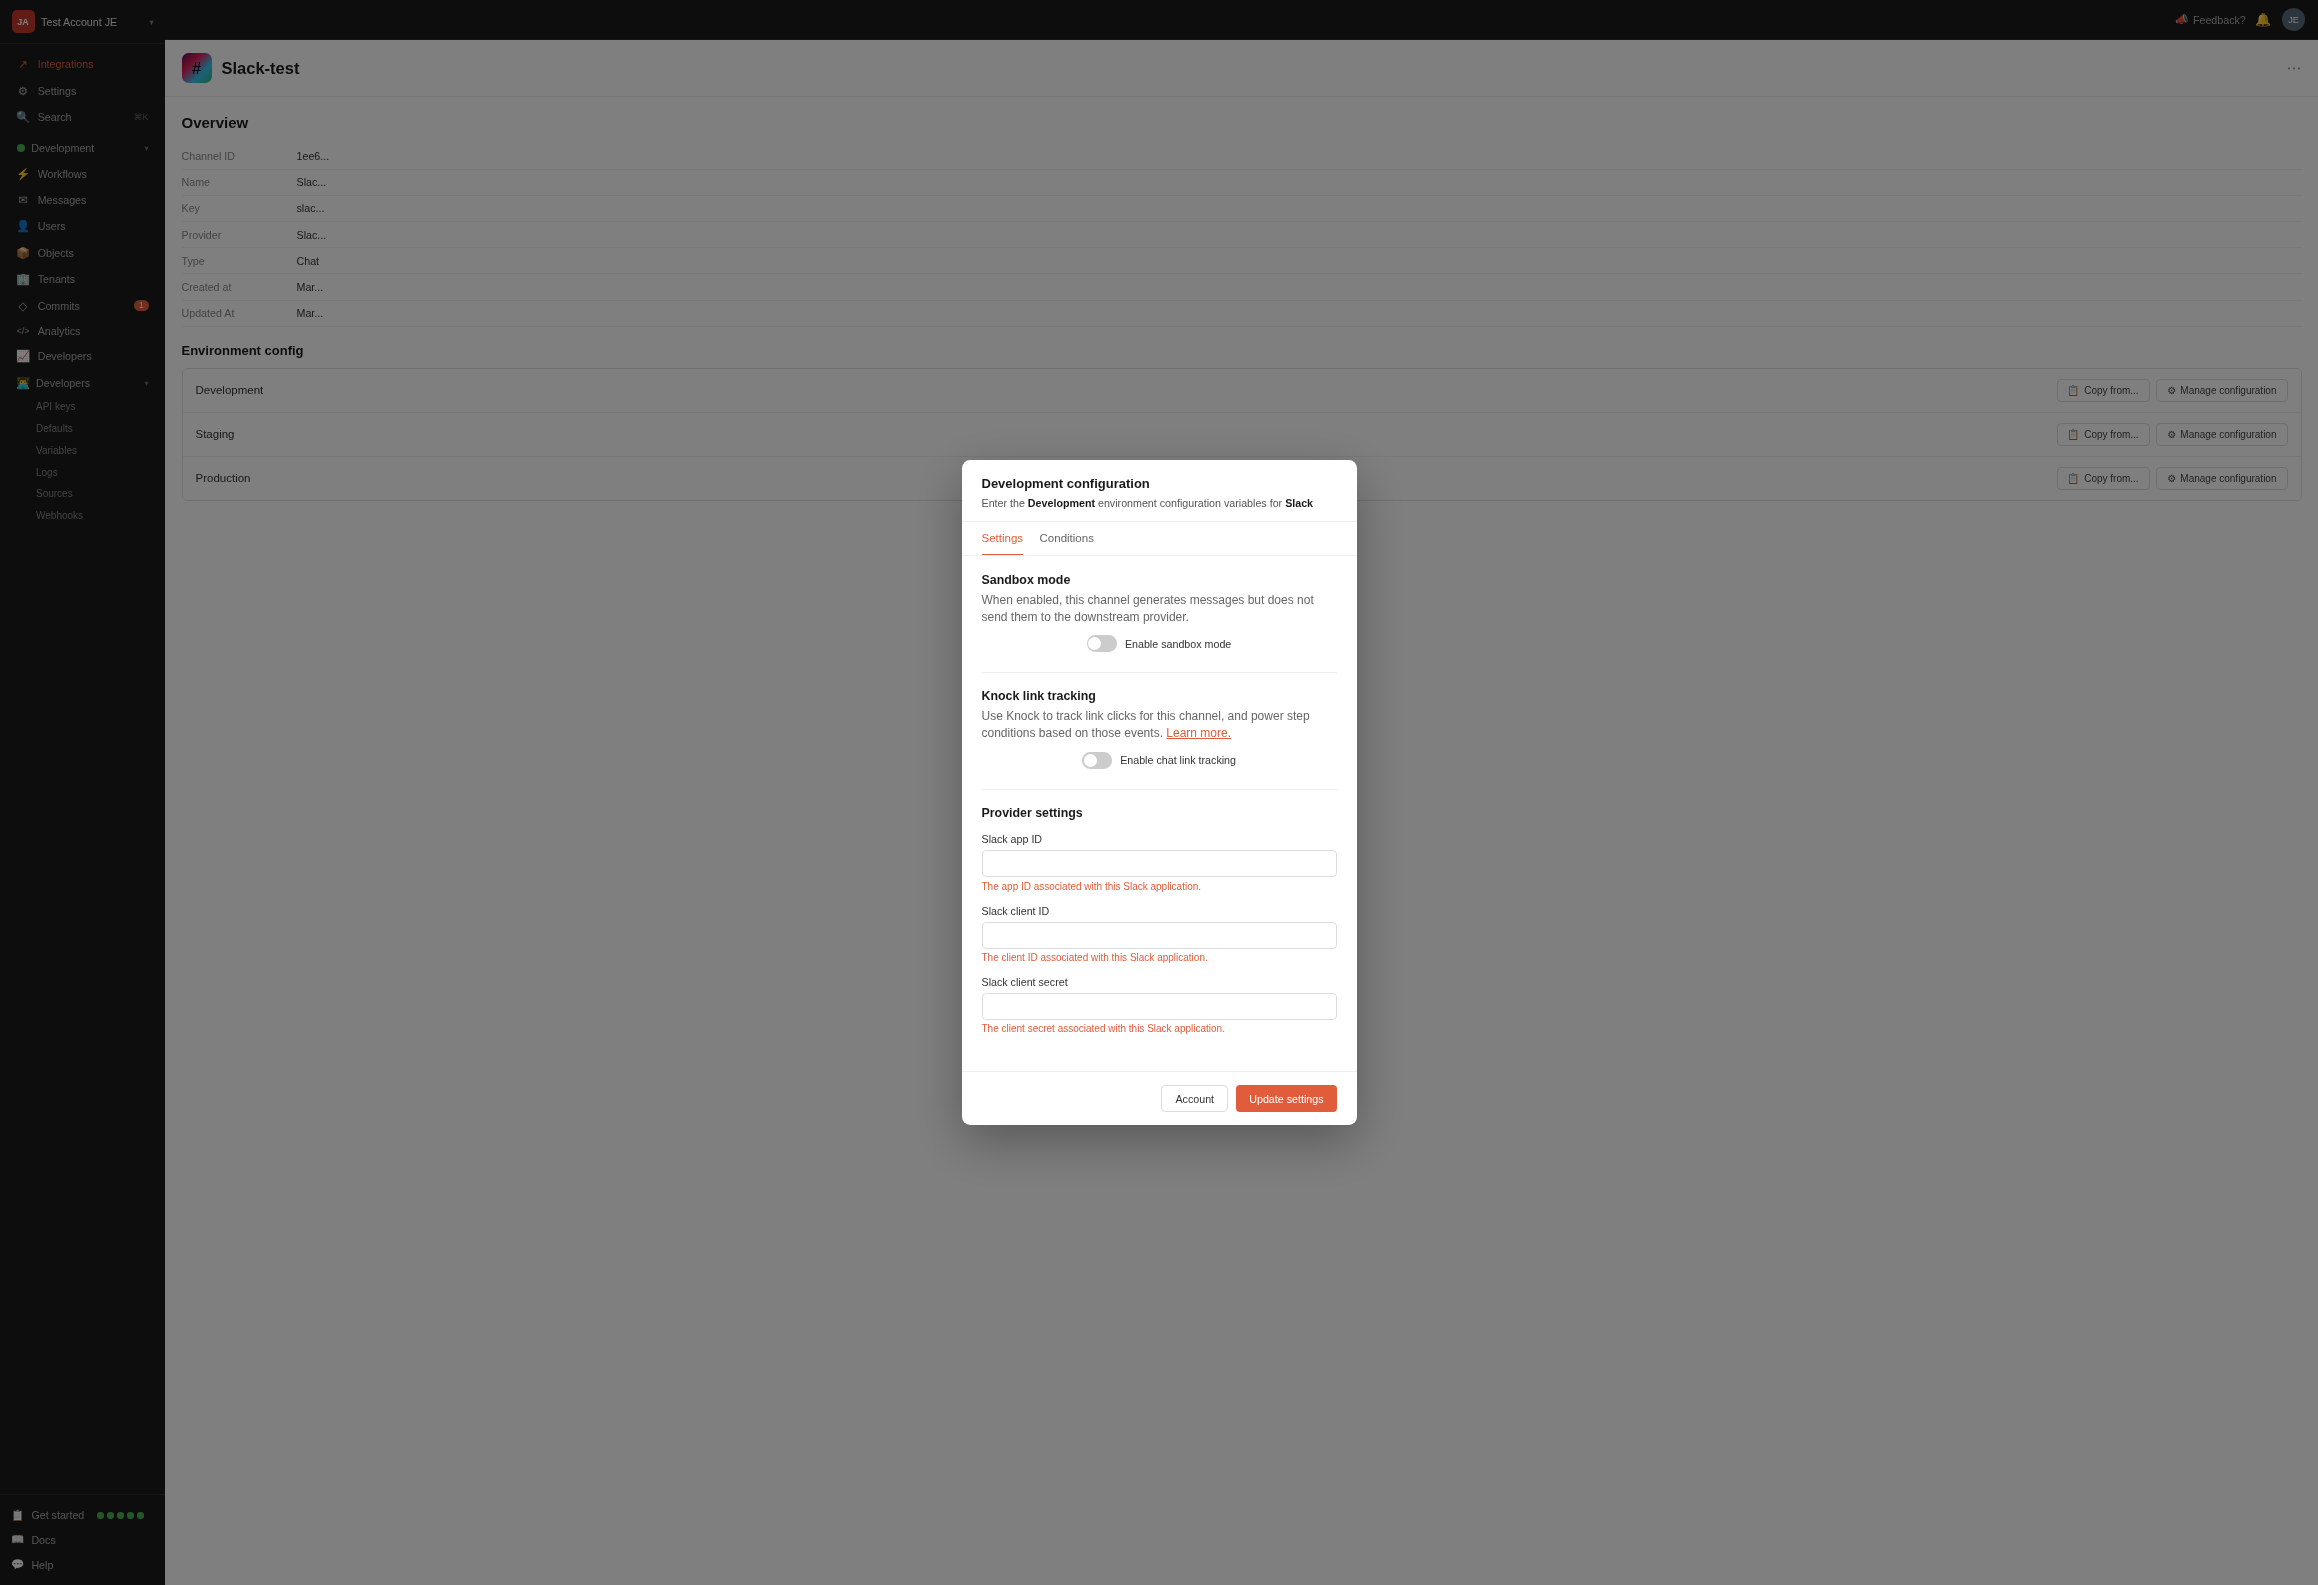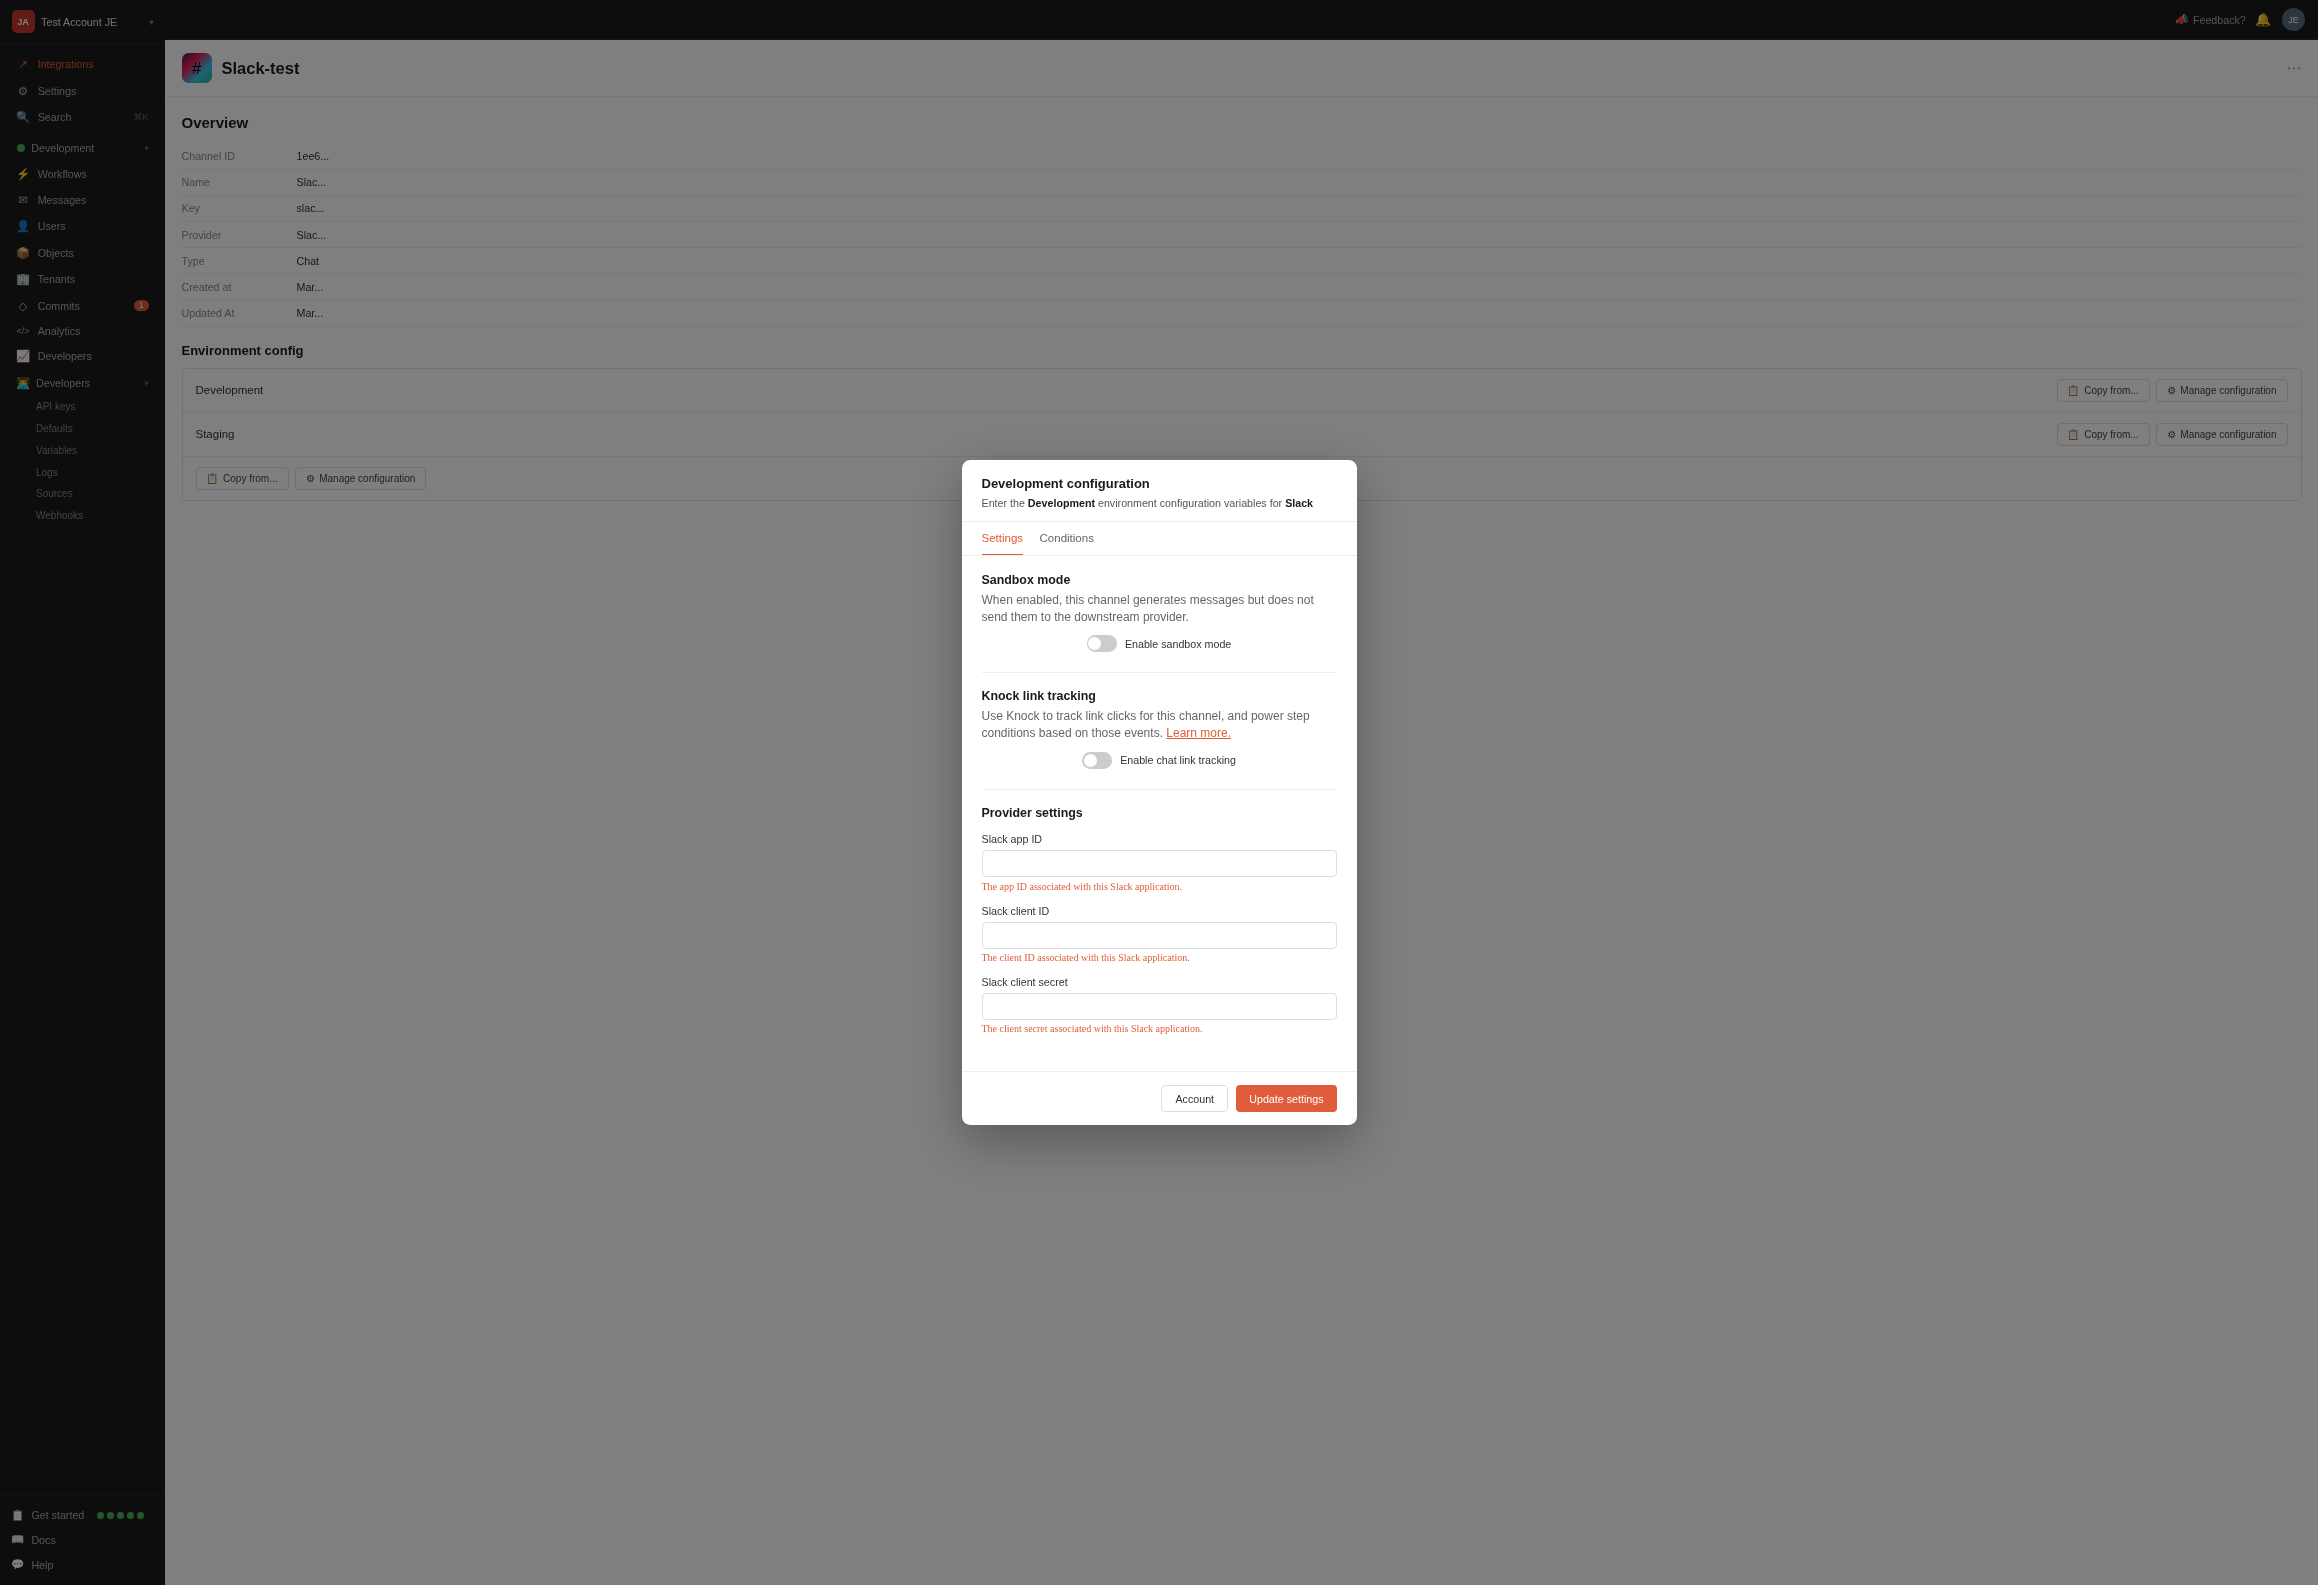--- a/index.html
+++ b/index.html
@@ -237,21 +237,21 @@
     .form-label { font-size: 10.7px; font-weight: 500; color: #333; margin-bottom: 5px; display: block; }
     .form-input {
       width: 100%;
       padding: 6.6px 8.2px;
       border: 0.8px solid #ddd;
       border-radius: 4.1px;
       font-size: 10.7px;
       color: #333;
       outline: none;
     }
-    .form-hint { font-size: 10px; color: #e05c3a; margin-top: 3.3px; font-family: Liberation Serif, serif; }
+    .form-hint { font-size: 10px; color: #e05c3a; margin-top: 3.3px; }
 
     
     .dialog-footer {
       padding: 13px 20px;
       border-top: 0.8px solid #eee;
       display: flex;
       justify-content: flex-end;
       gap: 8.2px;
     }
     .btn-cancel {
@@ -459,20 +459,21 @@
               <span>📋</span>
               <span>Copy from...</span>
             </button>
             <button class="btn-manage">
               <span>⚙</span>
               <span>Manage configuration</span>
             </button>
           </div>
         </div>
         <div class="env-row">
+          <span class="env-name">Production</span>
           <div class="env-actions">
             <button class="btn-copy">
               <span>📋</span>
               <span>Copy from...</span>
             </button>
             <button class="btn-manage">
               <span>⚙</span>
               <span>Manage configuration</span>
             </button>
           </div>

